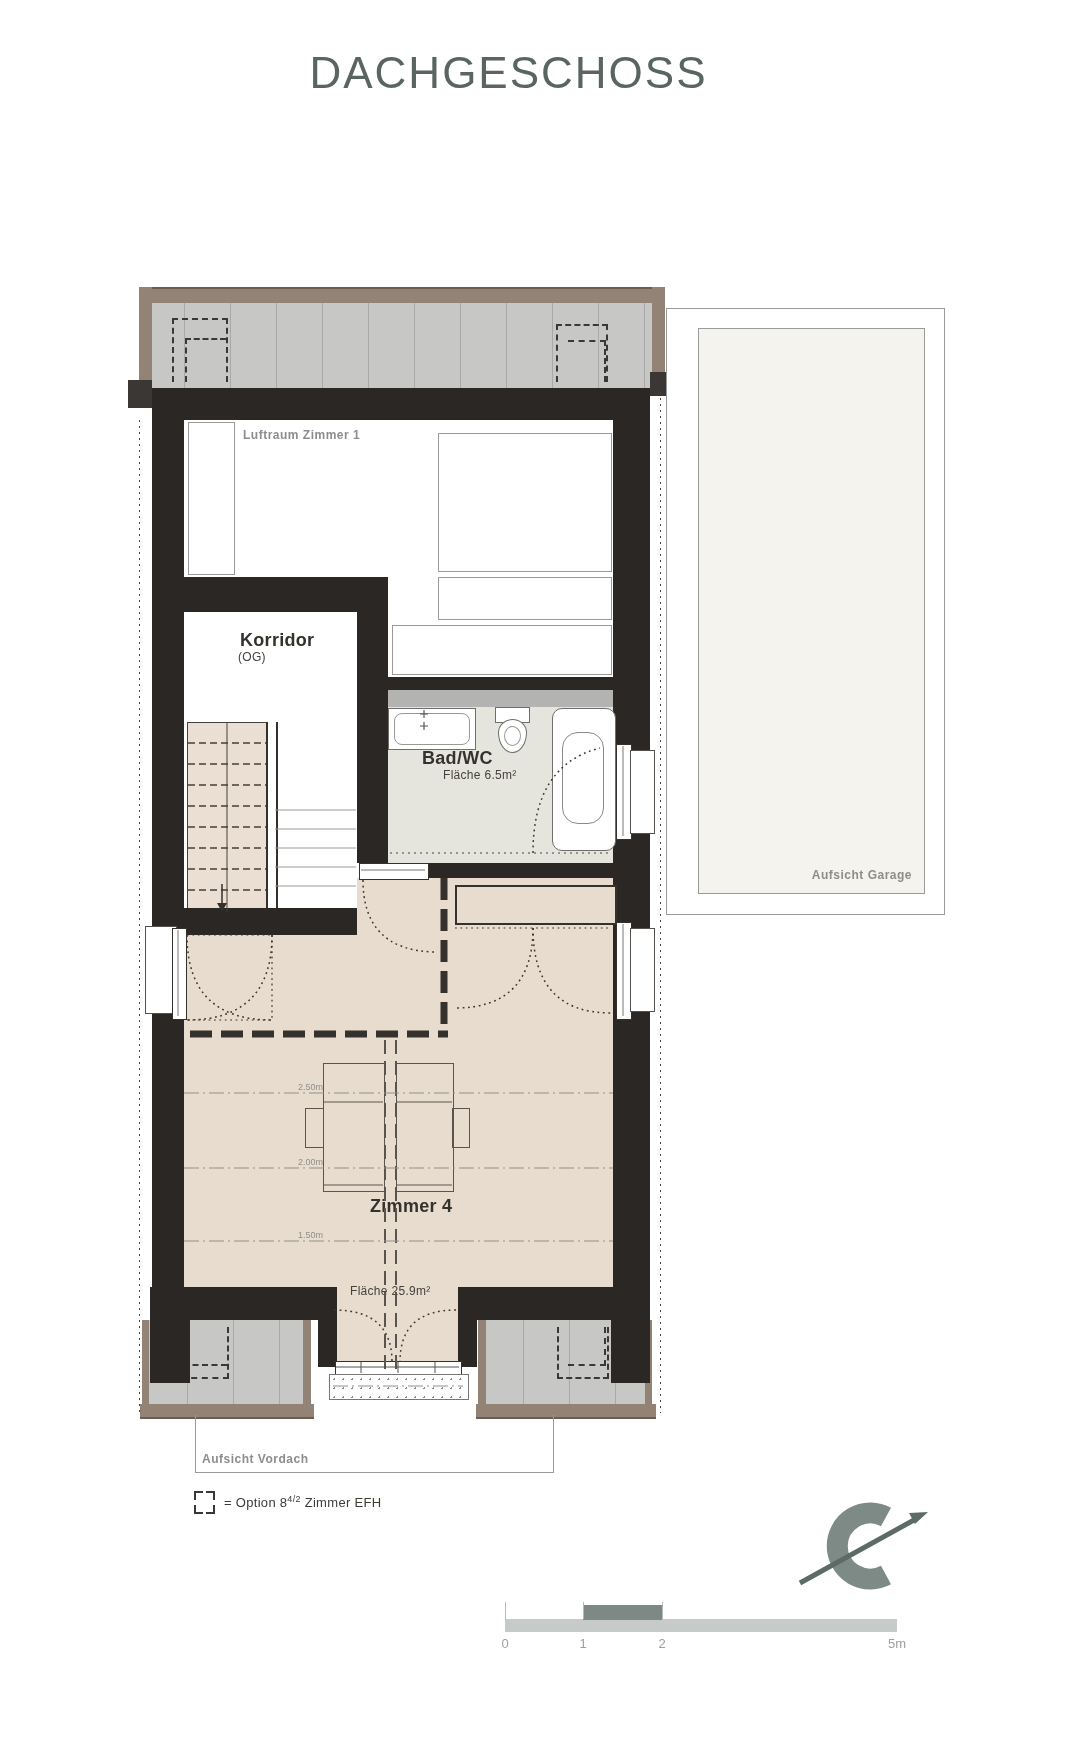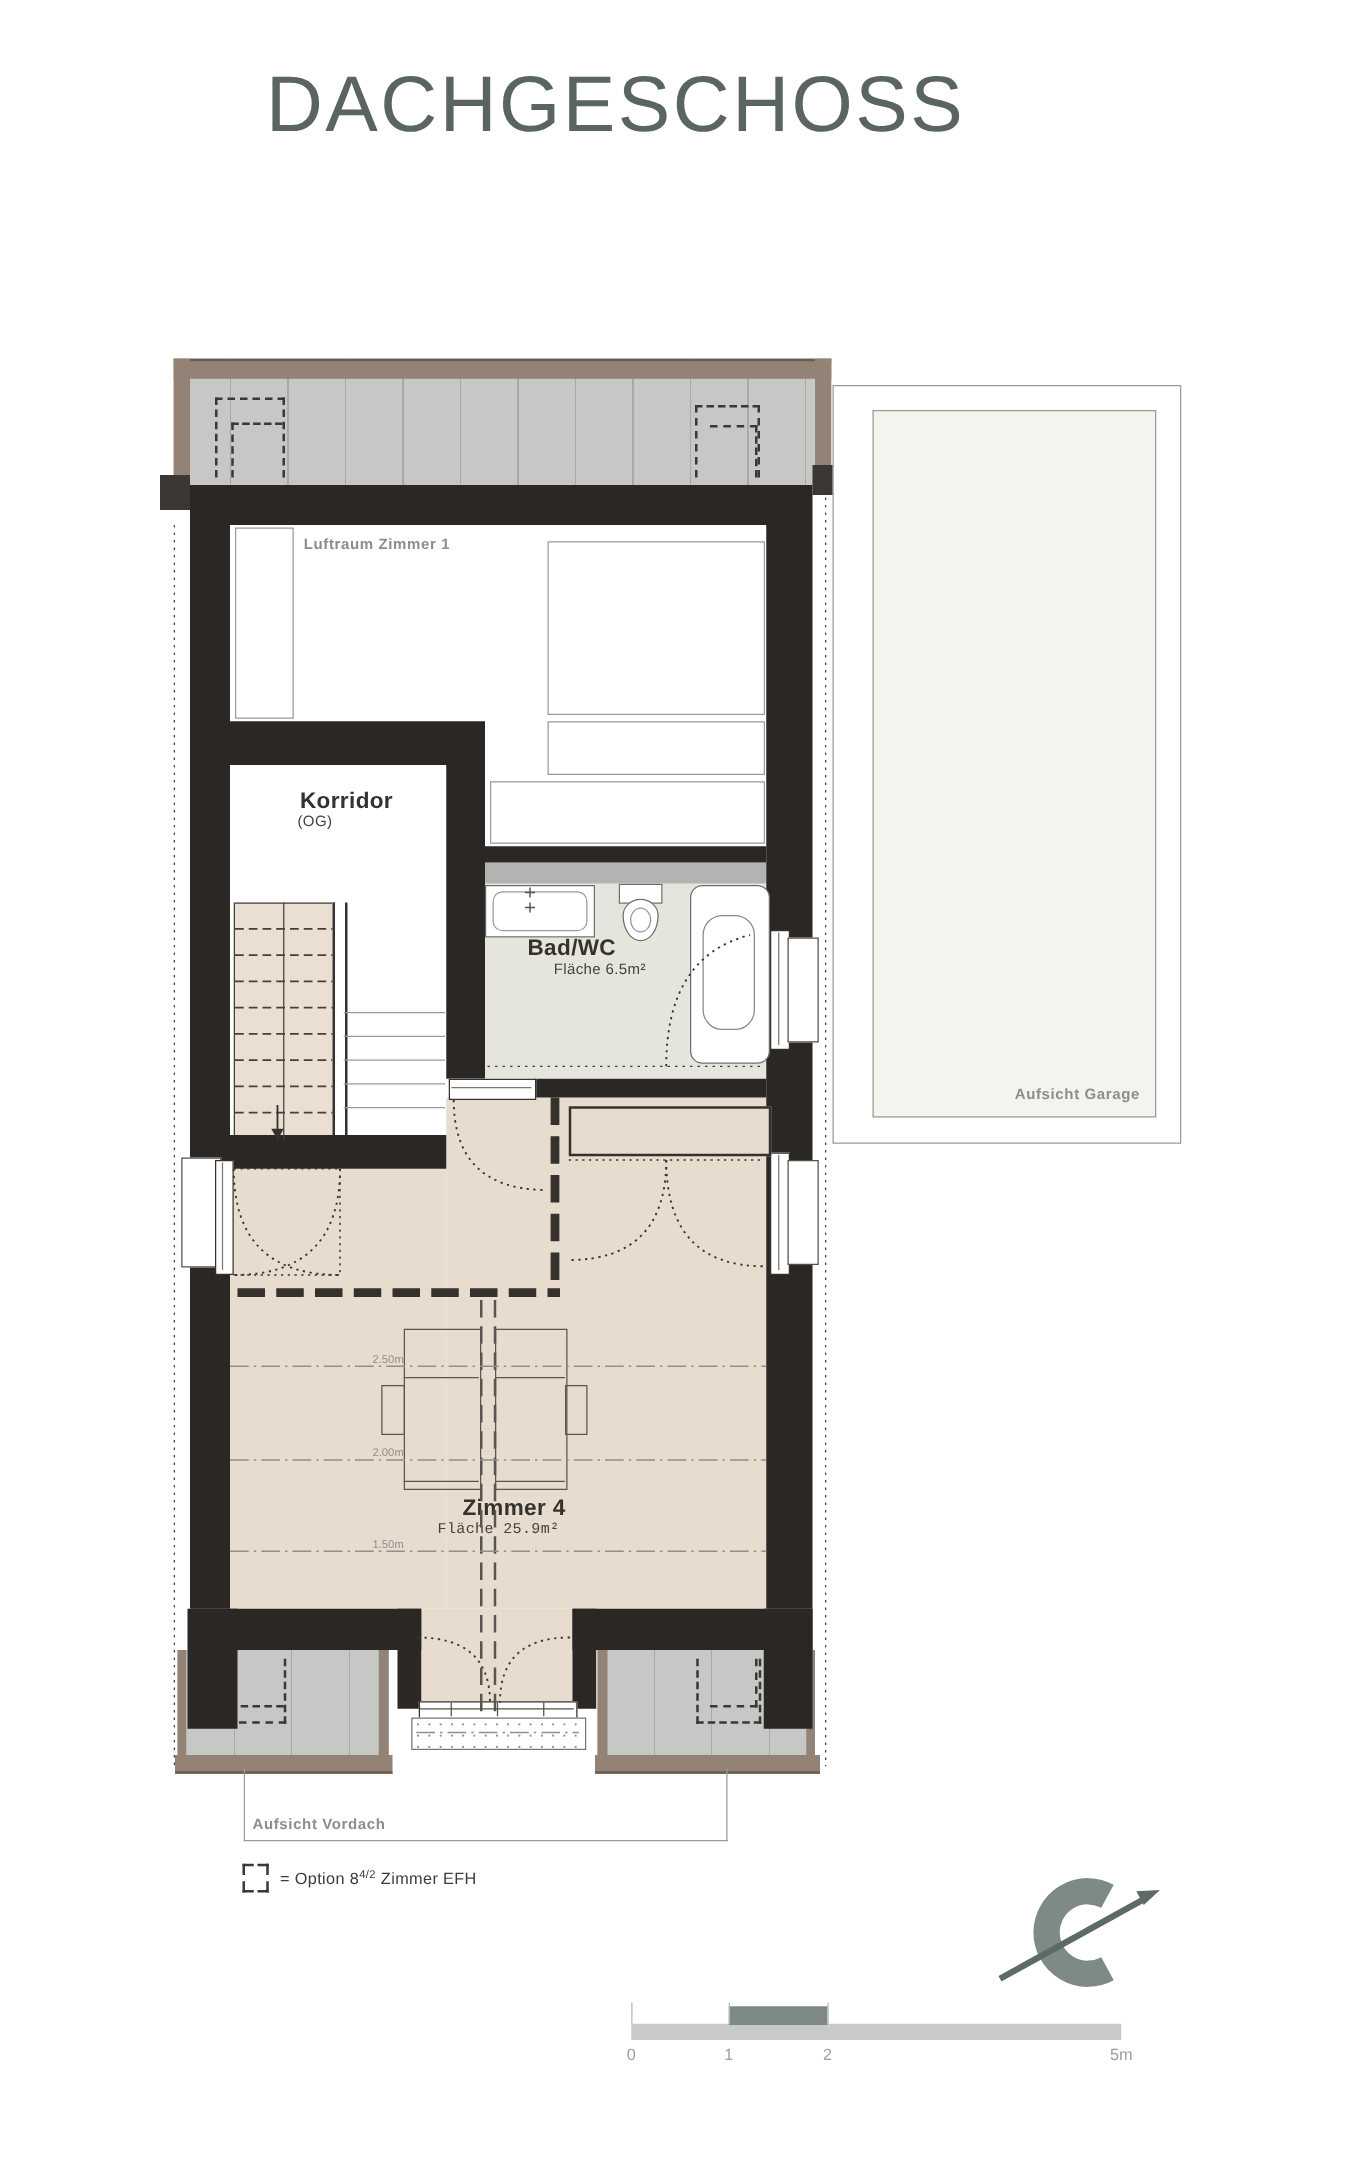--- a/index.html
+++ b/index.html
@@ -11,21 +11,21 @@
   html,body{margin:0;padding:0;background:#fff;}
   #canvas{position:relative;width:1083px;height:1741px;background:#fff;overflow:hidden;
           font-family:"Liberation Sans",sans-serif;}
   .abs{position:absolute;}
   .wall{position:absolute;background:var(--wall);}
   .thinbox{position:absolute;border:1px solid var(--thin_line);background:#fff;}
   .roof{position:absolute;background:var(--roof_gray);
         background-image:repeating-linear-gradient(90deg,transparent 0 45px,#a9a9a7 45px 46px);}
   .brown{position:absolute;background:var(--roof_brown);}
   .title{position:absolute;left:0;top:48px;width:985px;text-align:center;
-         font-size:63px;font-weight:400;letter-spacing:2px;color:var(--title_color);}
+         font-size:44px;font-weight:400;letter-spacing:2px;color:var(--title_color);padding-left:16px;}
   .room-label{position:absolute;font-weight:bold;font-size:18px;color:var(--text_dark);letter-spacing:.3px;}
   .room-sub{position:absolute;font-size:12px;color:#45413c;letter-spacing:.3px;}
   .gray-label{position:absolute;font-weight:bold;font-size:12px;color:var(--label_gray);letter-spacing:.5px;}
   .height-label{position:absolute;font-size:9px;color:#908f8c;width:70px;text-align:right;}
   .scale-num{position:absolute;font-size:13px;color:#9aa19f;width:34px;text-align:center;}
   .fixture{position:absolute;background:#fff;border:1px solid #6e6e6c;}
   .corner{position:absolute;width:7px;height:7px;border:0 solid #3a3734;}
   svg.overlay{position:absolute;left:0;top:0;pointer-events:none;}
   .legend-text{position:absolute;font-size:13px;color:#3f3b37;letter-spacing:.3px;}
   .legend-text sup{font-size:9px;}
@@ -61,21 +61,21 @@
   </div>
   <div class="brown" style="left:140px;top:1404px;width:174px;height:13px;border-bottom:2px solid var(--roof_brown_dark);"></div>
   <div class="roof" style="left:478px;top:1320px;width:174px;height:85px;">
     <div class="brown" style="left:0;top:0;width:8px;height:85px;"></div>
     <div class="brown" style="left:167px;top:0;width:7px;height:85px;"></div>
     <div class="abs" style="left:79px;top:7px;width:48px;height:50px;border:2px dashed #3a3734;border-top:none;"></div>
     <div class="abs" style="left:90px;top:7px;width:36px;height:37px;border:2px dashed #3a3734;border-top:none;border-left:none;"></div>
   </div>
   <div class="brown" style="left:476px;top:1404px;width:180px;height:13px;border-bottom:2px solid var(--roof_brown_dark);"></div>
 
-  <div class="abs" style="left:195px;top:1415px;width:357px;height:57px;border-left:1px solid var(--thin_line);border-right:1px solid var(--thin_line);border-bottom:1px solid var(--thin_line);padding-left:28px;">
+  <div class="abs" style="left:195px;top:1415px;width:357px;height:57px;border-left:1px solid var(--thin_line);border-right:1px solid var(--thin_line);border-bottom:1px solid var(--thin_line);">
     <div class="gray-label" style="left:6px;bottom:6px;">Aufsicht Vordach</div>
   </div>
 
   <div class="abs" style="left:388px;top:690px;width:225px;height:17px;background:var(--counter_gray);"></div>
   <div class="abs" style="left:388px;top:707px;width:225px;height:156px;background:var(--floor_bath);"></div>
   <div class="abs" style="left:357px;top:878px;width:256px;height:409px;background:var(--floor_beige);"></div>
   <div class="abs" style="left:184px;top:935px;width:173px;height:352px;background:var(--floor_beige);"></div>
   <div class="abs" style="left:337px;top:1287px;width:123px;height:74px;background:var(--floor_beige);"></div>
 
   <div class="thinbox" style="left:188px;top:422px;width:45px;height:151px;"></div>
@@ -124,21 +124,21 @@
   <div class="abs" style="left:504px;top:726px;width:15px;height:18px;border:1px solid #999;border-radius:50%;background:#fff;"></div>
   <div class="fixture" style="left:552px;top:708px;width:62px;height:141px;border-radius:10px;"></div>
   <div class="abs" style="left:562px;top:732px;width:40px;height:90px;border:1px solid #8a8a88;border-radius:16px;background:#fff;"></div>
 
   <div class="gray-label" style="left:243px;top:428px;">Luftraum Zimmer 1</div>
   <div class="room-label" style="left:240px;top:630px;">Korridor</div>
   <div class="room-sub" style="left:238px;top:650px;">(OG)</div>
   <div class="room-label" style="left:422px;top:748px;">Bad/WC</div>
   <div class="room-sub" style="left:443px;top:768px;">Fläche 6.5m²</div>
   <div class="room-label" style="left:370px;top:1196px;">Zimmer 4</div>
-  <div class="room-sub" style="left:350px;top:1216px;font-family:Liberation Mono, monospace;">Fläche 25.9m²</div>
+  <div class="room-sub" style="left:350px;top:1284px;">Fläche 25.9m²</div>
 
   <div class="height-label" style="left:253px;top:1082px;">2.50m</div>
   <div class="height-label" style="left:253px;top:1157px;">2.00m</div>
   <div class="height-label" style="left:253px;top:1230px;">1.50m</div>
 
   <div class="abs" style="left:194px;top:1491px;width:21px;height:23px;">
     <div class="corner" style="left:0;top:0;border-top-width:2px;border-left-width:2px;"></div>
     <div class="corner" style="right:0;top:0;border-top-width:2px;border-right-width:2px;"></div>
     <div class="corner" style="left:0;bottom:0;border-bottom-width:2px;border-left-width:2px;"></div>
     <div class="corner" style="right:0;bottom:0;border-bottom-width:2px;border-right-width:2px;"></div>

